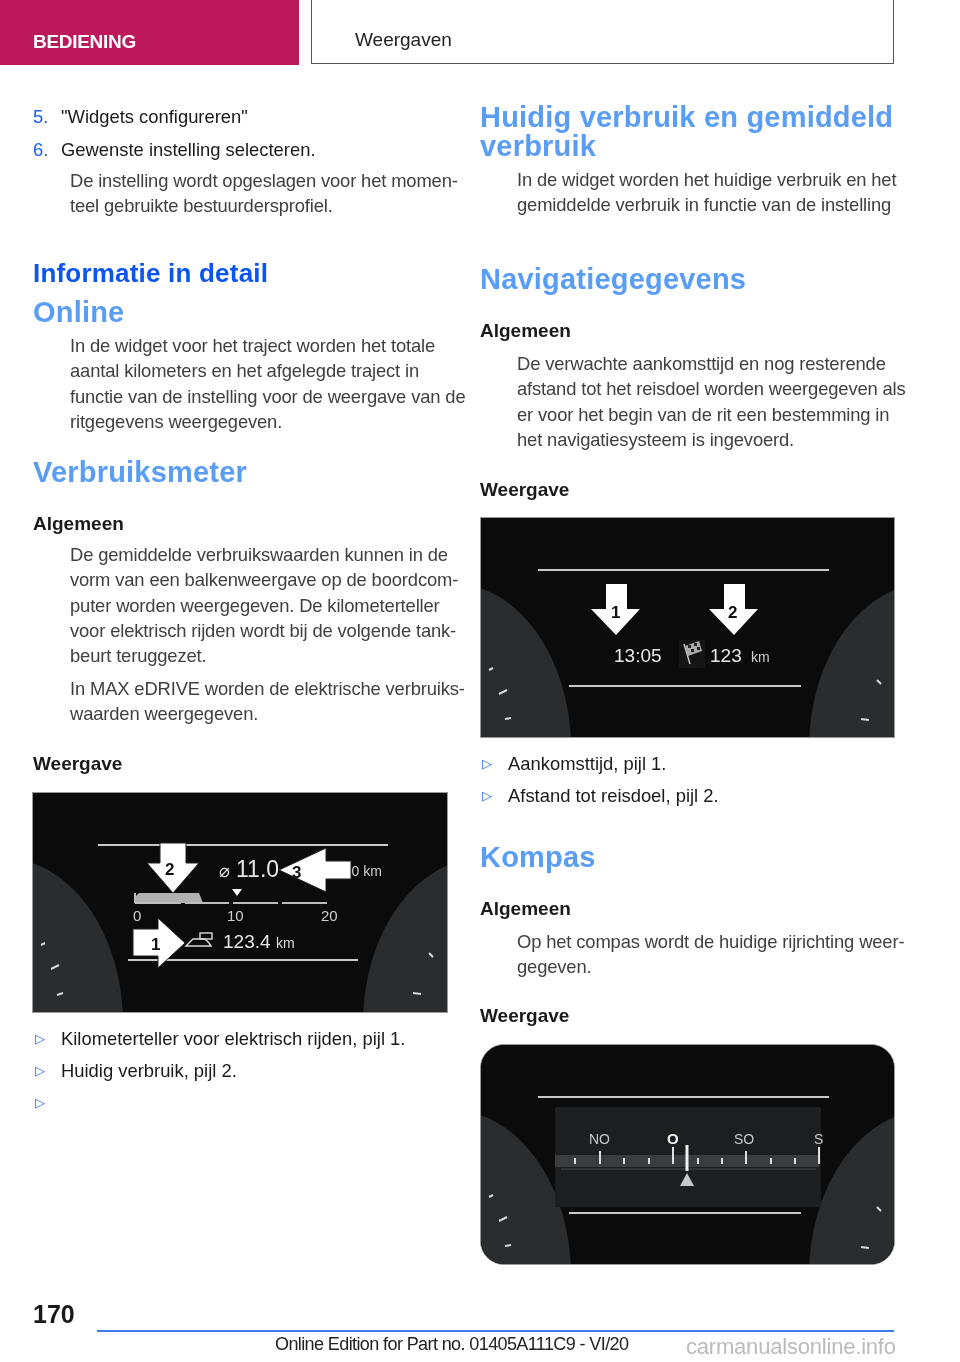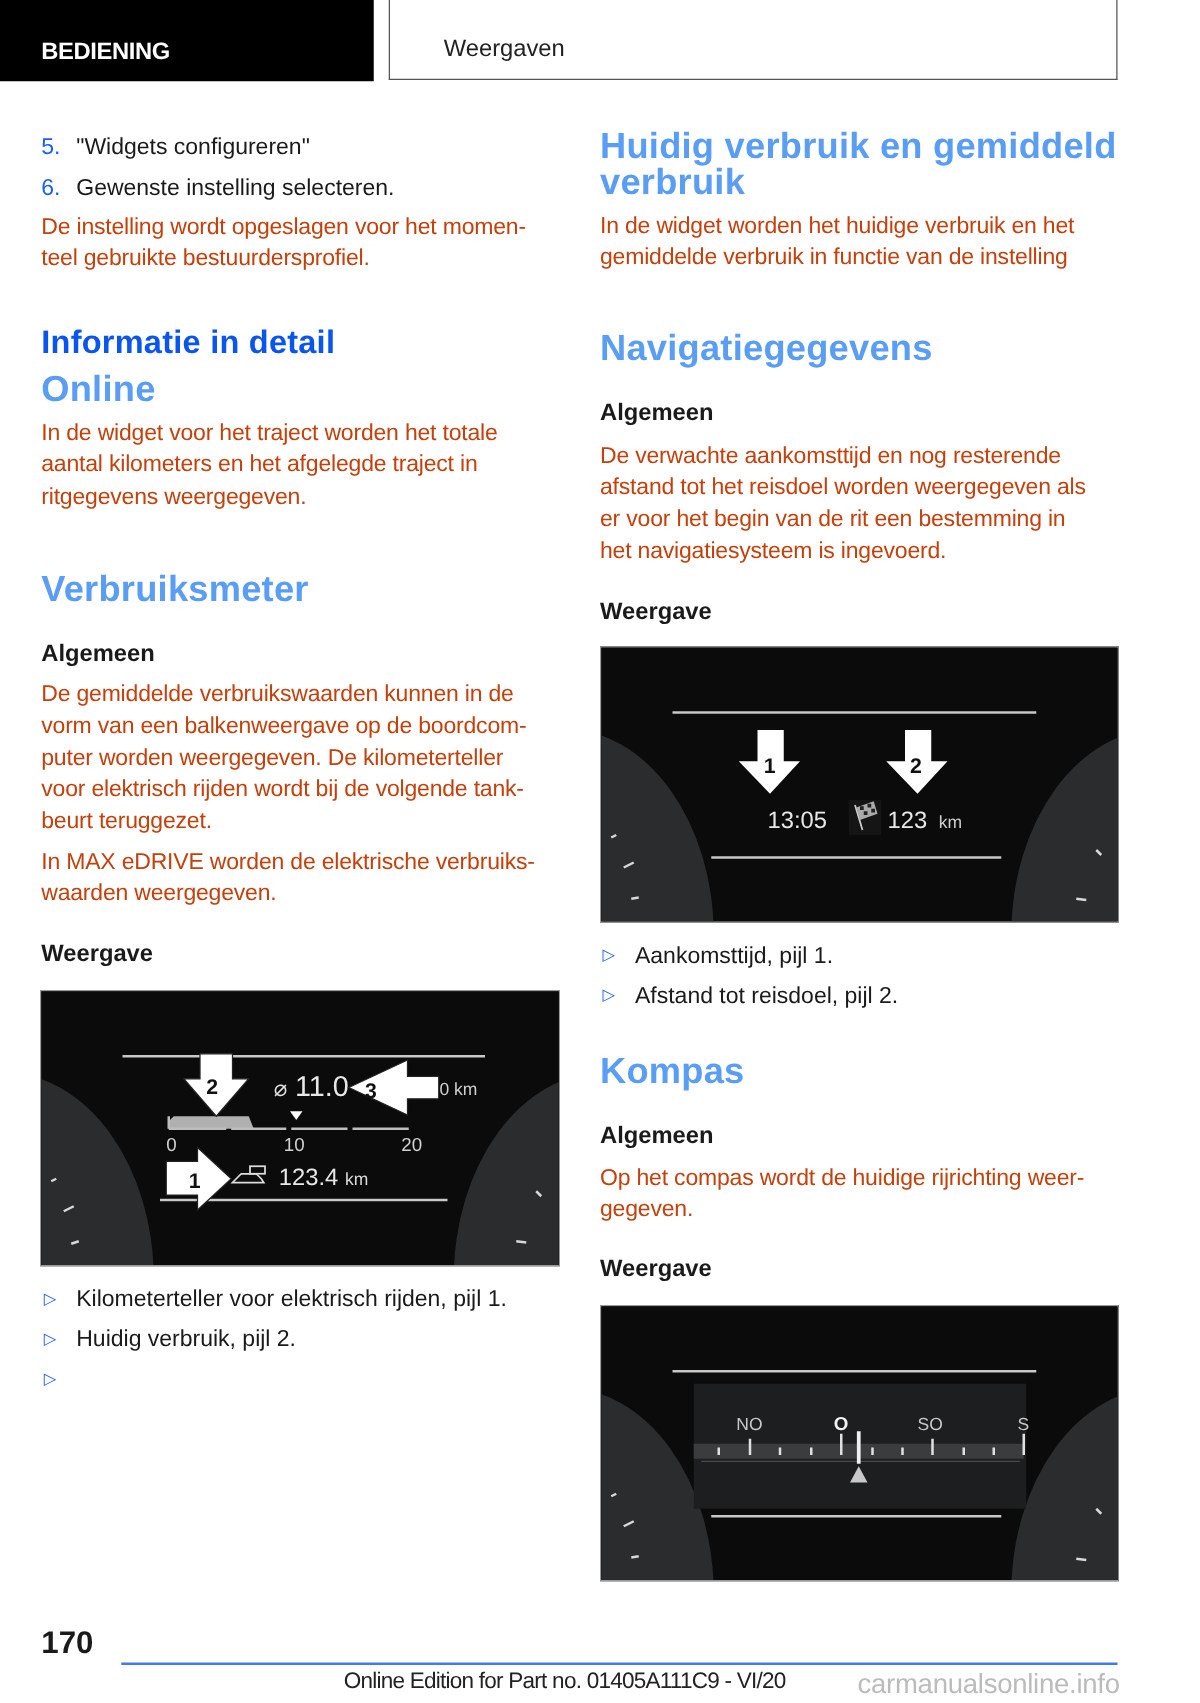--- a/index.html
+++ b/index.html
@@ -1,29 +1,29 @@
 <!DOCTYPE html>
 <html><head>
 <meta charset="utf-8">
 <style>
   html, body { margin: 0; padding: 0; background: #ffffff; }
   body { width: 960px; height: 1362px; position: relative; overflow: hidden;
          font-family: "Liberation Sans", "DejaVu Sans", sans-serif; color: #1a1a1a; }
 
-  .hdr-section { position: absolute; left: 0; top: 0; width: 299px; height: 65px; background: #000000; }
+  .hdr-section { position: absolute; left: 0; top: 0; width: 299px; height: 65px; background: #be185d; }
   .hdr-section span { position: absolute; left: 33px; top: 31px; color: #fff; font-weight: bold; font-size: 19px; letter-spacing: -0.3px; }
   .hdr-title { position: absolute; left: 311px; top: -2px; width: 583px; height: 66px; border: 1px solid #555; border-top: none; box-sizing: border-box; background: #fff; }
   .hdr-title span { position: absolute; left: 15px; top: 31px; font-size: 19px; color: #222; margin-left: 28px; }
 
   .col { position: absolute; top: 0; }
   .col-left { left: 33px; width: 418px; }
   .col-right { left: 480px; width: 420px; }
 
   .abs { position: absolute; }
-  .body-text { font-size: 18.4px; line-height: 25.3px; color: #c2410c; letter-spacing: -0.15px; }
+  .body-text { font-size: 18.4px; line-height: 25.3px; color: #404040; letter-spacing: -0.15px; margin-left: 37px; }
   .h1 { font-size: 26px; font-weight: bold; color: #0a55ef; line-height: 30px; letter-spacing: 0.2px; }
   .h2 { font-size: 29px; font-weight: bold; color: #5a9df5; line-height: 29px; letter-spacing: 0.2px; }
   .h3 { font-size: 19px; font-weight: bold; color: #1a1a1a; line-height: 24px; }
 
   .num-item { display: flex; font-size: 18.4px; line-height: 25px; }
   .num-item .num { color: #1a5ff0; width: 28px; flex: none; }
 
   .bullet { display: flex; font-size: 18.4px; line-height: 25px; }
   .bullet .tri { width: 28px; flex: none; color: #2463f0; font-size: 13px; line-height: 25px; padding-left: 2px; box-sizing: border-box; }
 
@@ -58,20 +58,21 @@
     <div>De instelling wordt opgeslagen voor het momen-</div>
     <div>teel gebruikte bestuurdersprofiel.</div>
   </div>
 
   <div class="abs h1" style="top:258px;">Informatie in detail</div>
 
   <div class="abs h2" style="top:298px;">Online</div>
   <div class="abs body-text" style="top:333px; width:430px;">
     <div>In de widget voor het traject worden het totale</div>
     <div>aantal kilometers en het afgelegde traject in</div>
+    <div>functie van de instelling voor de weergave van de</div>
     <div>ritgegevens weergegeven.</div>
   </div>
 
   <div class="abs h2" style="top:458px;">Verbruiksmeter</div>
   <div class="abs h3" style="top:512px;">Algemeen</div>
   <div class="abs body-text" style="top:542px; width:430px;">
     <div>De gemiddelde verbruikswaarden kunnen in de</div>
     <div>vorm van een balkenweergave op de boordcom-</div>
     <div>puter worden weergegeven. De kilometerteller</div>
     <div>voor elektrisch rijden wordt bij de volgende tank-</div>
@@ -207,21 +208,21 @@
       <rect x="207" y="127" width="3" height="3" fill="#222"></rect>
         <rect x="213" y="125" width="3" height="3" fill="#222"></rect>
       <rect x="210" y="131" width="3" height="3" fill="#222"></rect>
         <rect x="216" y="129" width="3" height="3" fill="#222"></rect>
     </g>
     <text x="229" y="144" fill="#e8e8e8" font-size="19" font-family="Liberation Sans, sans-serif">123</text>
     <text x="270" y="144" fill="#cfcfcf" font-size="14" font-family="Liberation Sans, sans-serif">km</text>
   </svg>
 </div>
 
-<div class="screen" style="left:480px; top:1044px; width:415px; height:221px;">
+<div class="screen" style="left:480px; top:1044px; width:415px; height:221px;border-radius:24px;">
   <svg width="415" height="221" viewBox="0 0 415 221">
     <rect width="415" height="221" fill="#0b0b0b"></rect>
     <ellipse cx="-30" cy="230" rx="120" ry="165" fill="#2a2c2e"></ellipse>
     <ellipse cx="448" cy="230" rx="120" ry="165" fill="#2a2c2e"></ellipse>
     <g stroke="#d8d8d8" stroke-width="2">
       <line x1="8" y1="152" x2="12" y2="150"></line>
         <line x1="18" y1="176" x2="26" y2="172"></line>
         <line x1="24" y1="201" x2="30" y2="200"></line>
       <line x1="396" y1="162" x2="400" y2="166"></line>
         <line x1="380" y1="202" x2="388" y2="203"></line>

